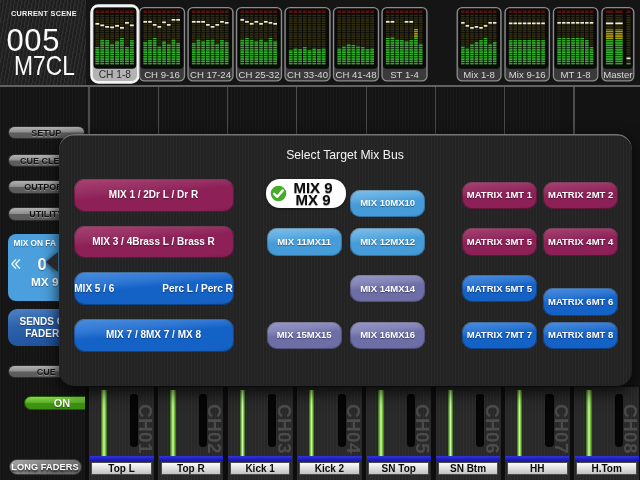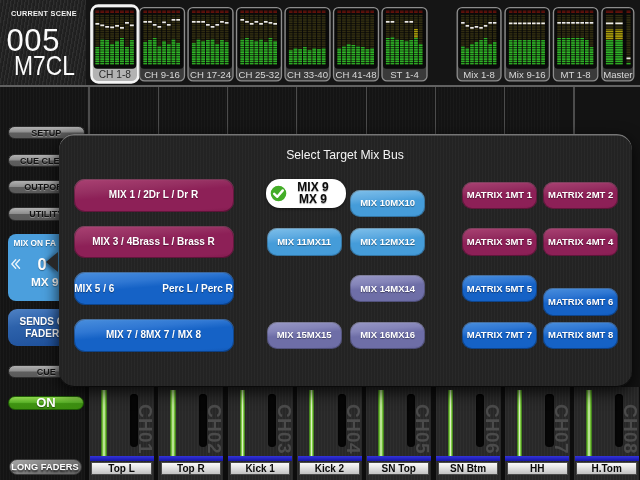--- a/index.html
+++ b/index.html
@@ -19,23 +19,23 @@
   letter-spacing:0.3px; color:#f2f2f2; transform:scaleX(0.905); transform-origin:0 0; }
 #scnum { position:absolute; left:6.5px; top:22.8px; font-size:31px; color:#fbfbfb; letter-spacing:0.6px; }
 #m7cl  { position:absolute; left:13.5px; top:50.3px; font-size:27.5px; color:#fbfbfb; transform:scaleX(0.83); transform-origin:0 0; }
 
 .vsep { position:absolute; top:87px; width:1.3px; height:299px; background:#4c4c4c; }
 
 .pill { position:absolute; left:8px; width:76.5px; height:13.8px; border-radius:7px;
   background:linear-gradient(180deg,#b2b2b2,#8f8f8f 46%,#5e5e5e 54%,#5a5a5a);
   color:#141414; font-size:9px; font-weight:bold; text-align:center; line-height:13.8px;
   text-shadow:0 1px 0 rgba(255,255,255,0.3); border:0.5px solid #2c2c2c; }
-#onbtn { position:absolute; left:8px; top:395.8px; width:76px; height:13.8px; border-radius:7px;
+#onbtn { position:absolute; left:24px; top:395.8px; width:76px; height:13.8px; border-radius:7px;
   background:linear-gradient(180deg,#8ed44e,#5cb32a 45%,#3f9312 55%,#3c8e10);
-  border:1px solid #1e5b05; color:#fff; font-weight:bold; font-size:13px; text-align:center;
+  border:1px solid #1e5b05; color:#fff; font-weight:bold; font-size:11px; text-align:center;
   line-height:12.5px; text-shadow:0 1px 1px rgba(0,0,0,0.45); }
 #longf { position:absolute; left:8.5px; top:459.2px; width:73px; height:15.8px; border-radius:8px;
   background:linear-gradient(160deg,#a9a9a9,#848484 40%,#6d6d6d 70%,#676767);
   border:0.5px solid #3a3a3a; color:#fdfdfd; font-weight:bold; font-size:9.8px; text-align:center;
   line-height:15.4px; text-shadow:0 1.5px 2px rgba(0,0,0,0.8); letter-spacing:0.1px; white-space:nowrap; font-size:9.2px; }
 #mixonf { position:absolute; left:7.7px; top:233.6px; width:58px; height:67.5px;
   border-radius:8px 0 0 8px; background:#4b9fdd; color:#fff; overflow:hidden; }
 #mixonf .t1 { position:absolute; left:13.5px; top:237.8px; font-size:8.3px; font-weight:bold;
   text-shadow:0 1px 1px rgba(0,0,0,0.35); white-space:nowrap; }
 #mixonf .t2 { position:absolute; left:37.5px; top:254.5px; font-size:16.5px; font-weight:bold;
@@ -90,21 +90,21 @@
   box-shadow:inset 0 0 0 1px rgba(0,0,0,0.3), inset 0 1px 1px rgba(255,255,255,0.18); }
 .blu { background:linear-gradient(175deg,#4a8fdd 0%,#2f77d3 30%,#1562c6 46%,#1562c6 88%,#1156b4 100%);
   box-shadow:inset 0 0 0 1px rgba(0,0,0,0.3), inset 0 1px 1px rgba(255,255,255,0.2); }
 .lbl { background:linear-gradient(175deg,#7fc0ea 0%,#5fabe1 30%,#459cd9 46%,#459cd9 88%,#3b8ecd 100%);
   box-shadow:inset 0 0 0 1px rgba(0,0,0,0.25), inset 0 1px 1px rgba(255,255,255,0.25); }
 .pur { background:linear-gradient(175deg,#9898c6 0%,#8484b8 30%,#6e6ea7 46%,#6e6ea7 88%,#62629a 100%);
   box-shadow:inset 0 0 0 1px rgba(0,0,0,0.25), inset 0 1px 1px rgba(255,255,255,0.22); }
 .sel { width:80px; height:29px; border-radius:14px; background:#ffffff;
   flex-direction:row; box-shadow:0 1px 3px rgba(0,0,0,0.5); }
 .sel .chk { position:absolute; left:3.2px; top:5px; }
-.selt { margin-left:14px; color:#0c0c0c; font-weight:bold; font-size:12px; }
+.selt { margin-left:14px; color:#0c0c0c; font-weight:bold; font-size:15px; }
 .selt span { display:block; line-height:11.8px; }
 </style></head>
 <body>
 <div id="stage">
   <div id="topbar"></div>
   <div id="infopanel"></div>
   <div id="cscene">CURRENT SCENE</div>
   <div id="scnum">005</div>
   <div id="m7cl">M7CL</div>
   <svg width="640" height="86" viewBox="0 0 640 86" style="position:absolute;left:0;top:0" xmlns="http://www.w3.org/2000/svg">

